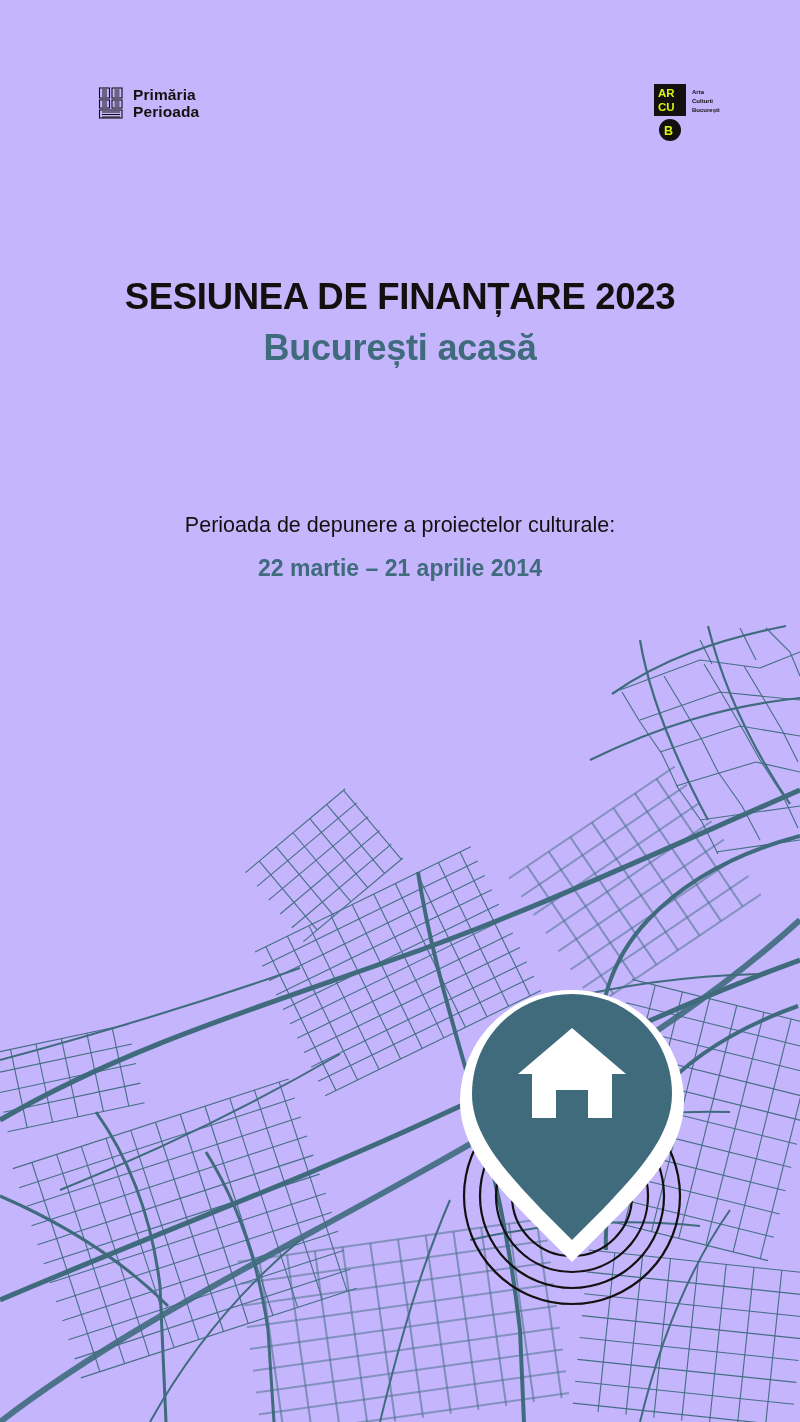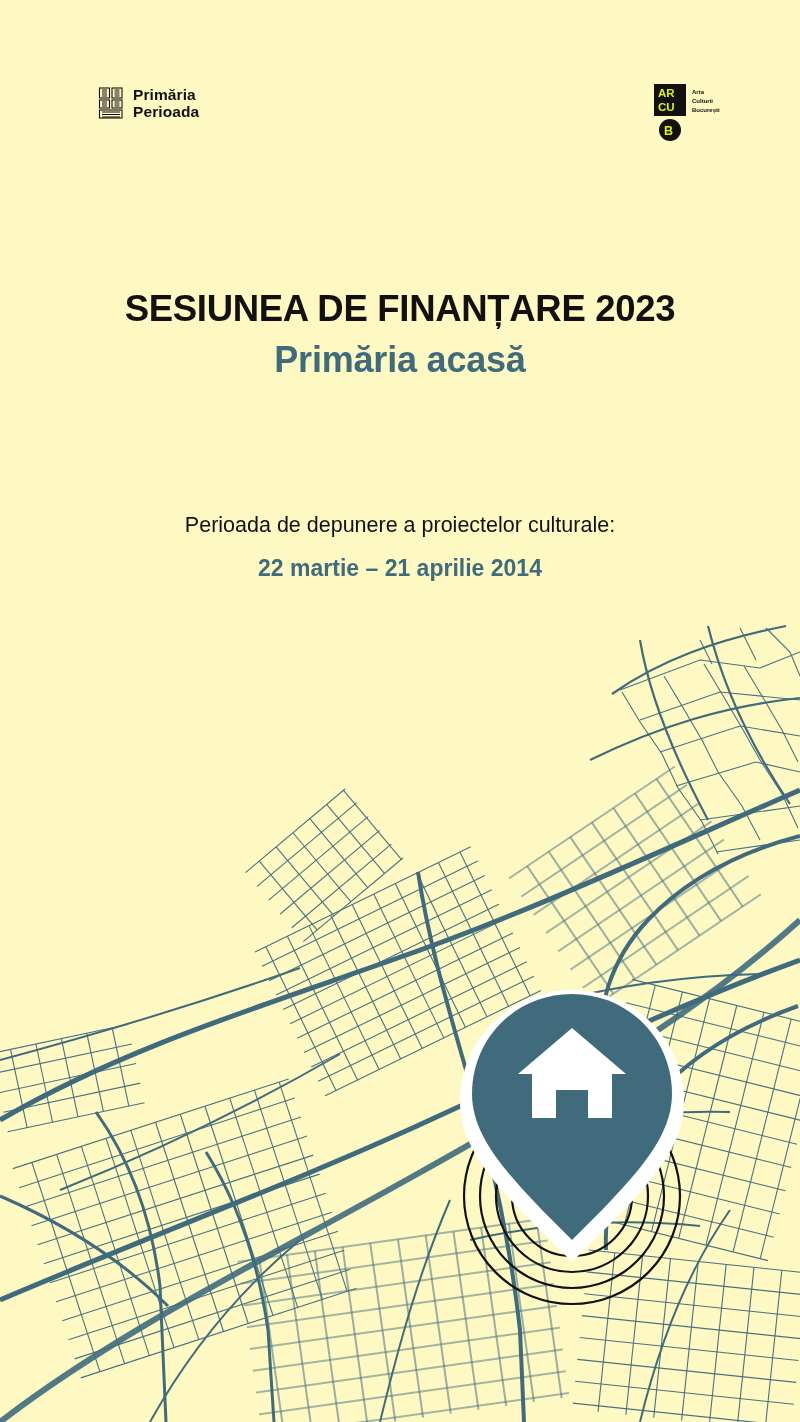--- a/index.html
+++ b/index.html
@@ -12,21 +12,21 @@
     height: 1422px;
     background: #ddf20d;
     font-family: "Liberation Sans", sans-serif;
     overflow: hidden;
     position: relative;
   }
   .poster {
     position: relative;
     width: 800px;
     height: 1422px;
-    background: #fef9c3;
+    background: #c4b5fd;
     overflow: hidden;
   }
 
   
   .map-layer {
     position: absolute;
     left: 0;
     top: 0;
     width: 800px;
     height: 1422px;
@@ -68,21 +68,21 @@
     top: 82px;
     width: 78px;
     height: 60px;
   }
 
   
   .titles {
     position: absolute;
     z-index: 3;
     left: 0;
-    top: 288px;
+    top: 276px;
     width: 800px;
     text-align: center;
     padding: 0 72px;
     box-sizing: border-box;
   }
   .title-main {
     font-size: 36.5px;
     font-weight: bold;
     letter-spacing: -0.3px;
     color: #12110f;
@@ -418,21 +418,21 @@
       <text x="8" y="29" font-family="Liberation Sans, sans-serif" font-size="11.5" font-weight="bold" fill="#ddf20d">CU</text>
       <text x="14" y="53" font-family="Liberation Sans, sans-serif" font-size="12.5" font-weight="bold" fill="#ddf20d">B</text>
       <text x="42" y="12" font-family="Liberation Sans, sans-serif" font-size="6" font-weight="bold" fill="#12110f">Arta</text>
       <text x="42" y="21" font-family="Liberation Sans, sans-serif" font-size="6" font-weight="bold" fill="#12110f">Culturii</text>
       <text x="42" y="30" font-family="Liberation Sans, sans-serif" font-size="6" font-weight="bold" fill="#12110f">București</text>
     </svg>
   </div>
 
   <div class="titles">
     <h1 class="title-main">SESIUNEA DE FINANȚARE 2023</h1>
-    <h2 class="title-sub">Primăria acasă</h2>
+    <h2 class="title-sub">București acasă</h2>
   </div>
 
   <div class="deadline">
     <p class="deadline-label">Perioada de depunere a proiectelor culturale:</p>
     <p class="deadline-dates">22 martie – 21 aprilie 2014</p>
   </div>
 
 </div>
 
 </body></html>

